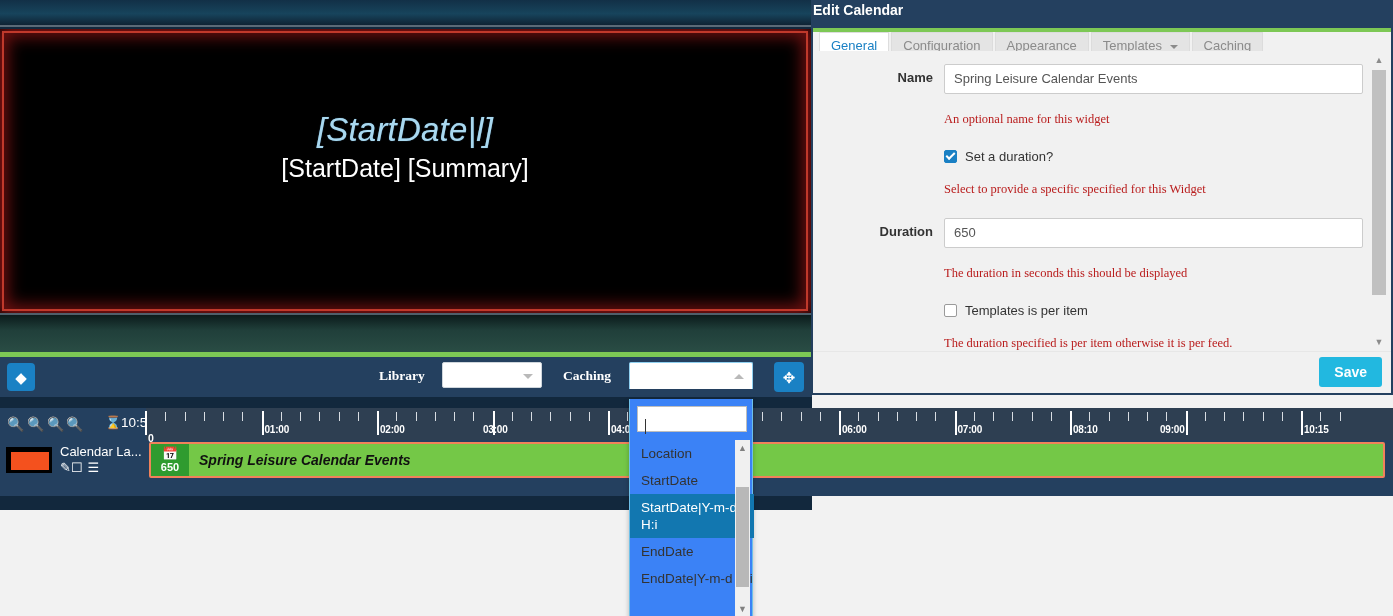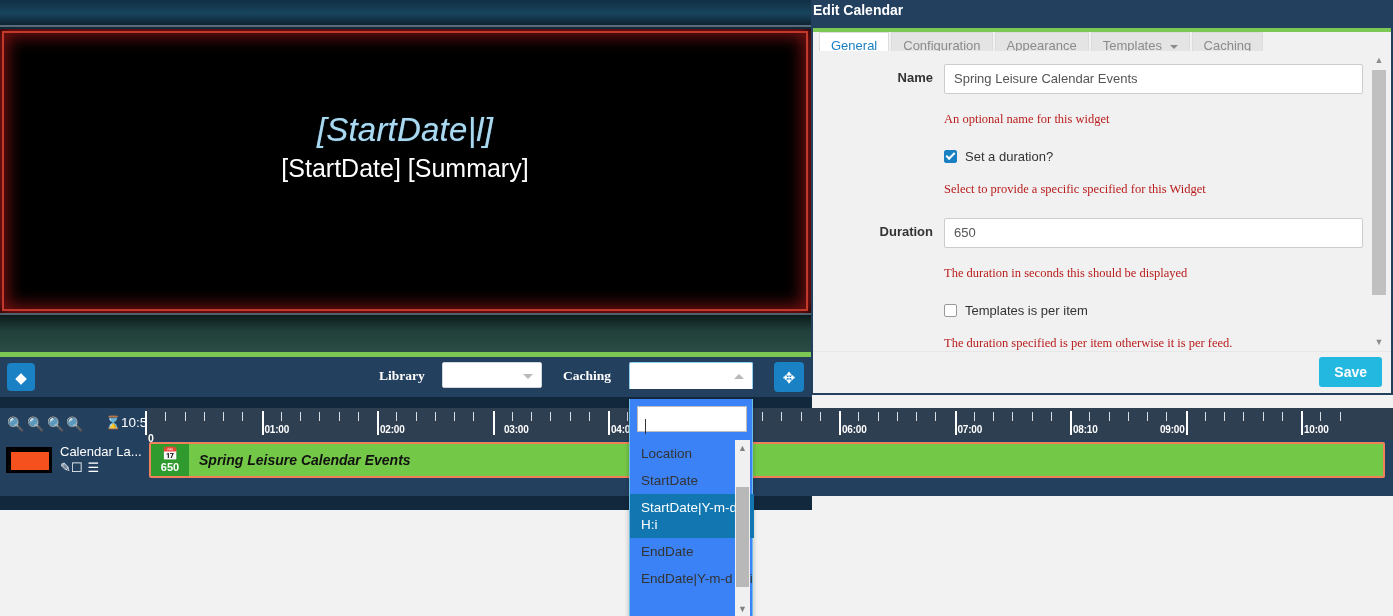--- a/index.html
+++ b/index.html
@@ -384,21 +384,21 @@
         <div class="tick minor" style="left: 192.5px;"></div>
         <div class="tick minor" style="left: 211.75px;"></div>
         <div class="tick major" style="left: 231px;"></div>
         <div class="tick-lbl" style="left: 234px;">02:00</div>
         <div class="tick minor" style="left: 250.25px;"></div>
         <div class="tick minor" style="left: 269.5px;"></div>
         <div class="tick minor" style="left: 288.75px;"></div>
         <div class="tick minor" style="left: 308px;"></div>
         <div class="tick minor" style="left: 327.25px;"></div>
         <div class="tick major" style="left: 346.5px;"></div>
-        <div class="tick-lbl" style="left: 358px;">03:00</div>
+        <div class="tick-lbl" style="left: 337px;">03:00</div>
         <div class="tick minor" style="left: 365.75px;"></div>
         <div class="tick minor" style="left: 385px;"></div>
         <div class="tick minor" style="left: 404.25px;"></div>
         <div class="tick minor" style="left: 423.5px;"></div>
         <div class="tick minor" style="left: 442.75px;"></div>
         <div class="tick major" style="left: 462px;"></div>
         <div class="tick-lbl" style="left: 465px;">04:00</div>
         <div class="tick minor" style="left: 481.25px;"></div>
         <div class="tick minor" style="left: 500.5px;"></div>
         <div class="tick minor" style="left: 519.75px;"></div>
@@ -433,21 +433,21 @@
         <div class="tick minor" style="left: 1001px;"></div>
         <div class="tick minor" style="left: 1020.25px;"></div>
         <div class="tick major" style="left: 1039.5px;"></div>
         <div class="tick-lbl" style="left: 1014px;">09:00</div>
         <div class="tick minor" style="left: 1058.75px;"></div>
         <div class="tick minor" style="left: 1078px;"></div>
         <div class="tick minor" style="left: 1097.25px;"></div>
         <div class="tick minor" style="left: 1116.5px;"></div>
         <div class="tick minor" style="left: 1135.75px;"></div>
         <div class="tick major" style="left: 1155px;"></div>
-        <div class="tick-lbl" style="left: 1158px;">10:00</div>
+        <div class="tick-lbl" style="left: 1158px;">10:15</div>
         <div class="tick minor" style="left: 1174.25px;"></div>
         <div class="tick minor" style="left: 1193.5px;"></div>
       </div>
     <div class="ruler-zero-tick"></div>
     <div class="ruler-zero-lbl">0</div>
 
     <div class="tl-row">
       <div class="layer-head">
         <div class="layer-swatch">
             <i></i>

